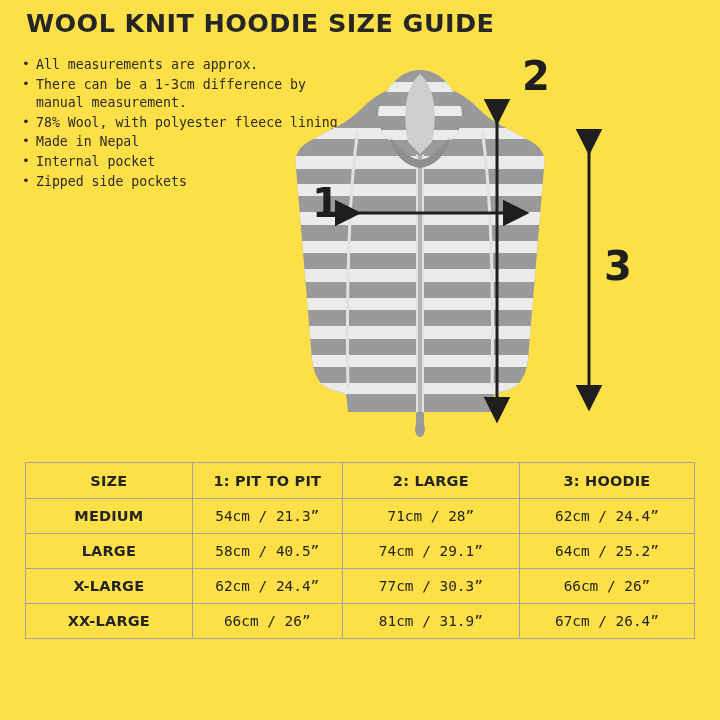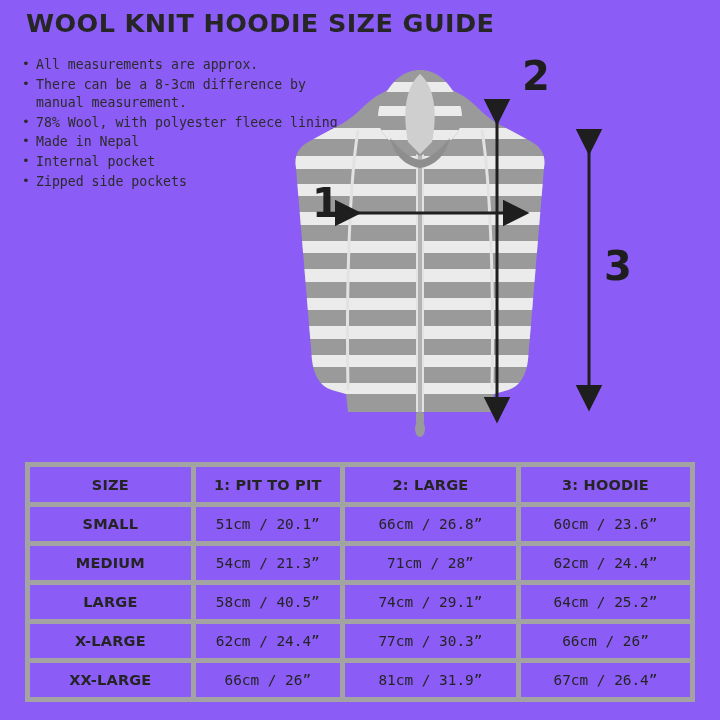--- a/index.html
+++ b/index.html
@@ -6,21 +6,21 @@
   html, body {
     margin: 0; padding: 0;
     width: 720px; height: 720px;
     background: #e2e2e2;
     font-family: "DejaVu Sans Mono", monospace;
     overflow: hidden;
   }
   #page {
     position: relative;
     width: 720px; height: 720px;
-    background: #8b5cf6;
+    background: #fde047;
   }
   
   .title {
     position: absolute;
     left: 26px; top: 8px;
     font-family: "DejaVu Sans", sans-serif;
     font-weight: bold;
     font-size: 25.5px;
     letter-spacing: 0.4px;
     color: #262626;
@@ -72,21 +72,21 @@
   }
   
   .table {
     position: absolute;
     left: 25px; top: 462px;
     width: 670px;
     border-collapse: collapse;
     background: transparent;
   }
   .table th, .table td {
-    border: 5px solid #a3a3a3;
+    border: 1px solid #a3a3a3;
     text-align: center;
     color: #242424;
   }
   .table thead th {
     font-family: "DejaVu Sans", sans-serif;
     font-weight: bold;
     font-size: 14.5px;
     padding: 10px 4px 9px 4px;
     letter-spacing: 0.2px;
   }
@@ -107,21 +107,21 @@
 </style>
 </head>
 <body>
 
 <div id="page">
 
   <div class="title">WOOL KNIT HOODIE SIZE GUIDE</div>
 
   <div class="bullets">
     <div class="b">All measurements are approx.</div>
-    <div class="b">There can be a 8-3cm difference by manual measurement.</div>
+    <div class="b">There can be a 1-3cm difference by manual measurement.</div>
     <div class="b">78% Wool, with polyester fleece lining</div>
     <div class="b">Made in Nepal</div>
     <div class="b">Internal pocket</div>
     <div class="b">Zipped side pockets</div>
   </div>
 
   <div class="art">
     <svg width="300" height="380" viewBox="0 0 300 380" xmlns="http://www.w3.org/2000/svg">
       <defs>
         <clipPath id="bodyClip">
@@ -205,26 +205,20 @@
     <thead>
       <tr>
         <th class="col-size">SIZE</th>
         <th class="col-pit">1: PIT TO PIT</th>
         <th class="col-length">2: LARGE</th>
         <th class="col-sleeve">3: HOODIE</th>
       </tr>
     </thead>
     <tbody>
       <tr>
-        <td class="sz">SMALL</td>
-        <td>51cm / 20.1”</td>
-        <td>66cm / 26.8”</td>
-        <td>60cm / 23.6”</td>
-      </tr>
-      <tr>
         <td class="sz">MEDIUM</td>
         <td>54cm / 21.3”</td>
         <td>71cm / 28”</td>
         <td>62cm / 24.4”</td>
       </tr>
       <tr>
         <td class="sz">LARGE</td>
         <td>58cm / 40.5”</td>
         <td>74cm / 29.1”</td>
         <td>64cm / 25.2”</td>

